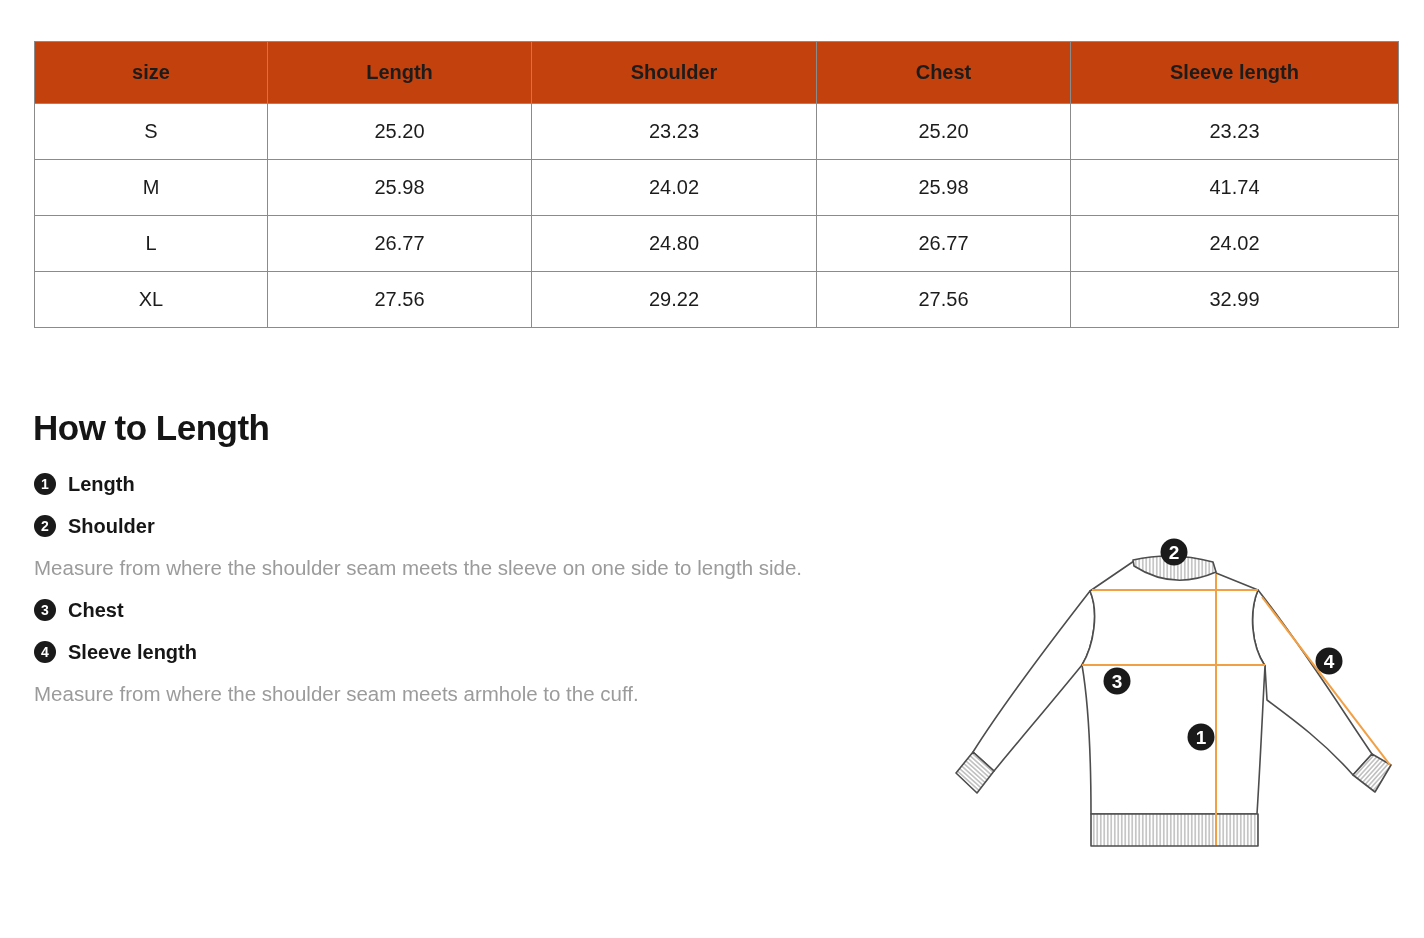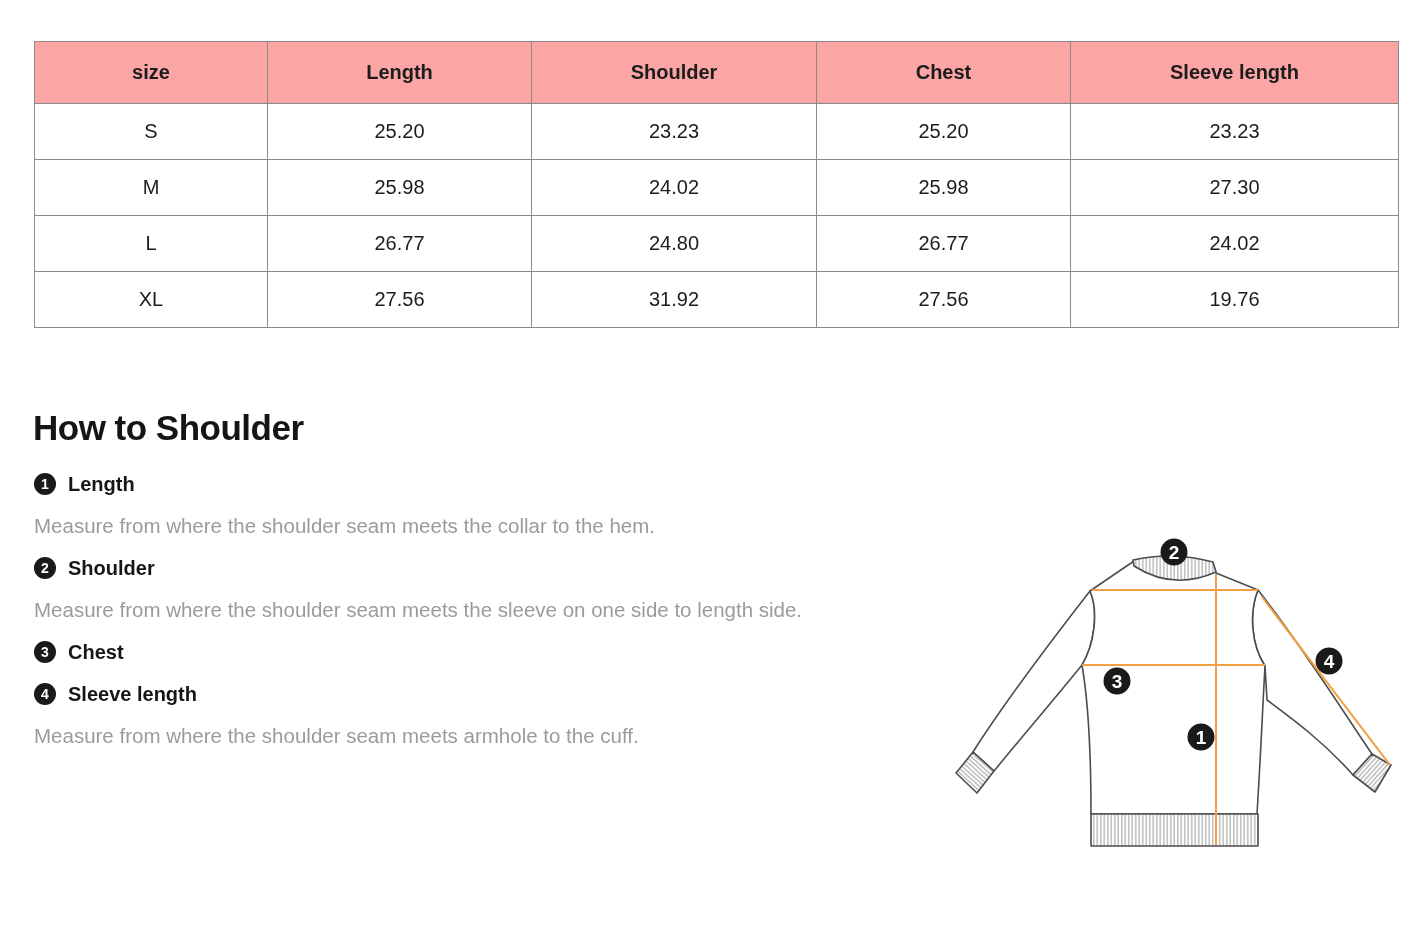--- a/index.html
+++ b/index.html
@@ -20,21 +20,21 @@
     table-layout: fixed;
     width: 1364px;
   }
   table.size-table th, table.size-table td {
     border: 1.5px solid #8b8b8b;
     text-align: center;
     vertical-align: middle;
     font-size: 20px;
   }
   table.size-table th {
-    background: #fca5a5;
+    background: #c2410c;
     font-weight: bold;
     height: 62px;
   }
   table.size-table td { height: 56px; background: #ffffff; }
 
   
   .htm-title {
     position: absolute;
     left: 33px; top: 408px;
     font-size: 35px;
@@ -110,48 +110,47 @@
           <td>25.20</td>
           <td>23.23</td>
           <td>25.20</td>
           <td>23.23</td>
         </tr>
         <tr>
           <td>M</td>
           <td>25.98</td>
           <td>24.02</td>
           <td>25.98</td>
-          <td>27.30</td>
+          <td>41.74</td>
         </tr>
         <tr>
           <td>L</td>
           <td>26.77</td>
           <td>24.80</td>
           <td>26.77</td>
           <td>24.02</td>
         </tr>
         <tr>
           <td>XL</td>
           <td>27.56</td>
-          <td>31.92</td>
+          <td>29.22</td>
           <td>27.56</td>
-          <td>19.76</td>
+          <td>32.99</td>
         </tr>
       </tbody>
     </table>
   </div>
 
-  <h2 class="htm-title">How to Shoulder</h2>
+  <h2 class="htm-title">How to Length</h2>
 
   <div class="htm-list">
     <div class="htm-item-label-row">
       <span class="htm-badge">1</span>
       <span class="htm-label">Length</span>
     </div>
-    <div class="htm-desc">Measure from where the shoulder seam meets the collar to the hem.</div>
 
     <div class="htm-item-label-row">
       <span class="htm-badge">2</span>
       <span class="htm-label">Shoulder</span>
     </div>
     <div class="htm-desc">Measure from where the shoulder seam meets the sleeve on one side to length side.</div>
 
     <div class="htm-item-label-row">
       <span class="htm-badge">3</span>
       <span class="htm-label">Chest</span>

